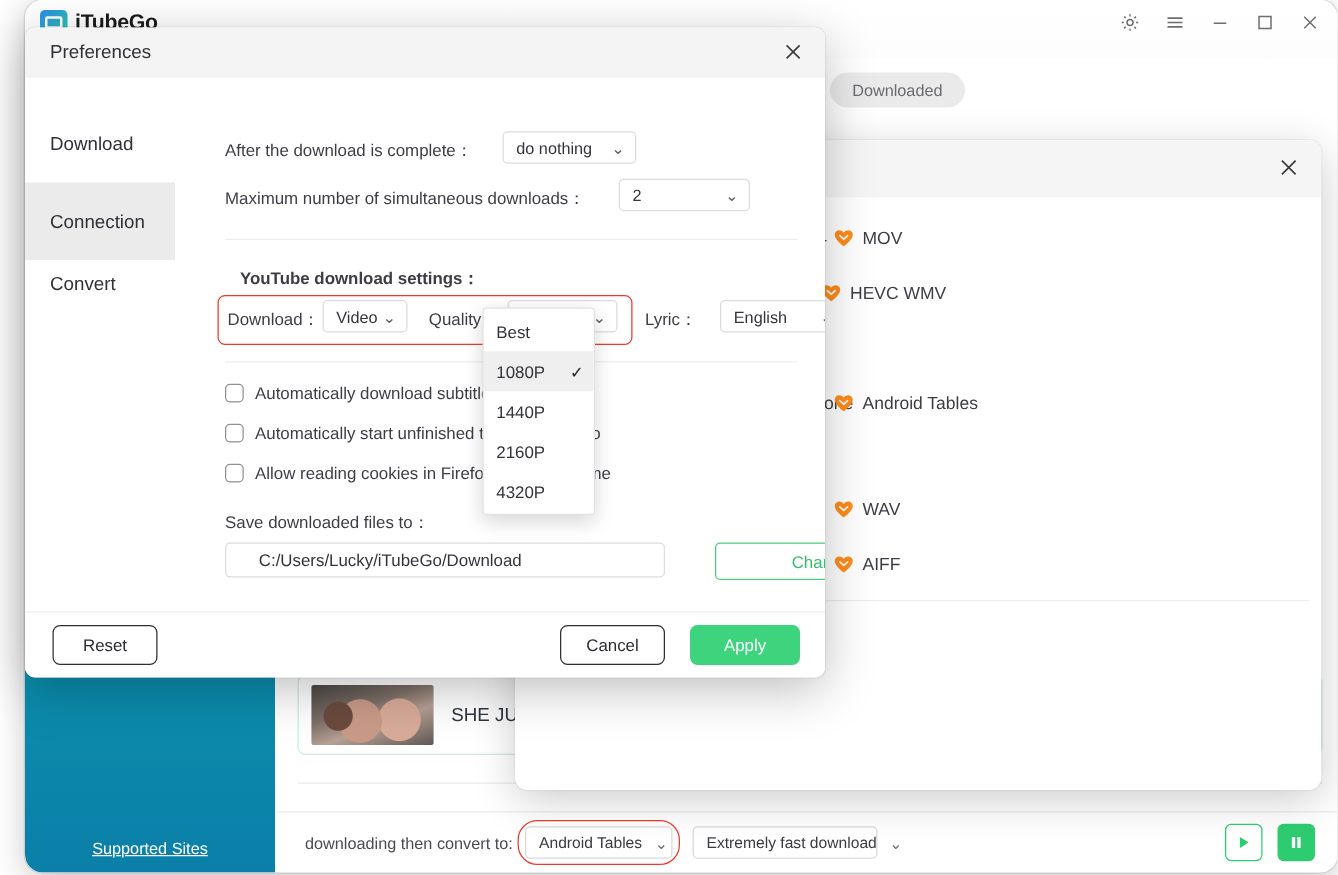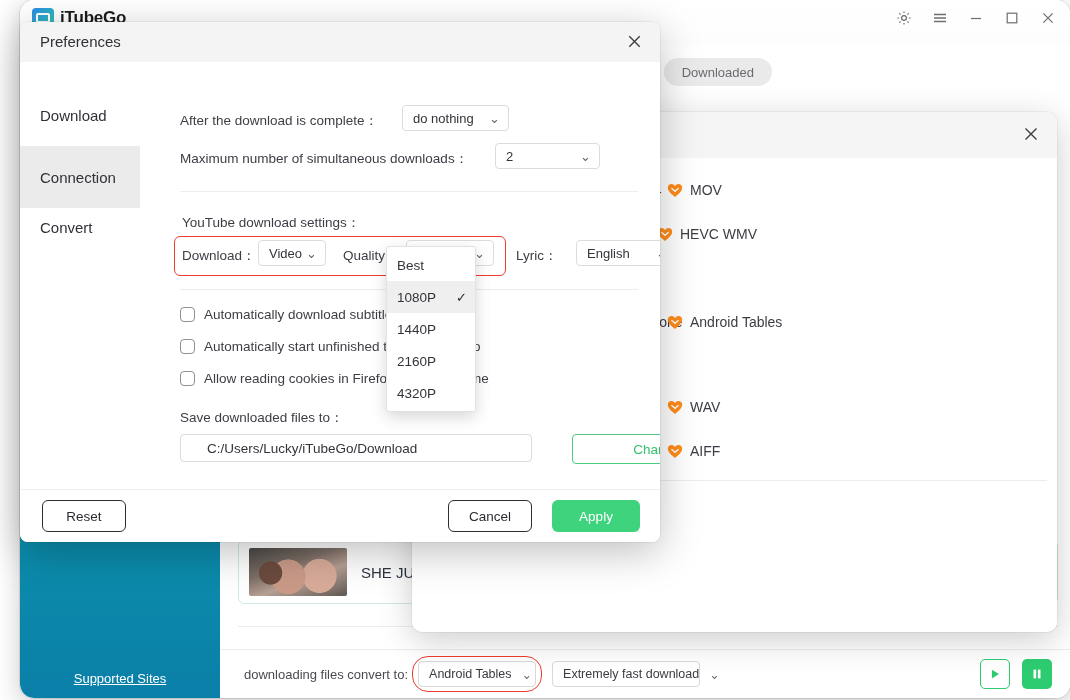--- a/index.html
+++ b/index.html
@@ -309,21 +309,21 @@
 
   <div id="content">
     <div id="video-card">
       <div id="thumb"></div>
       <div id="video-title">SHE JUST</div>
     </div>
     <div id="content-divider"></div>
   </div>
 
   <div id="bottombar">
-    <span id="convert-label">downloading files convert to:</span>
+    <span id="convert-label">downloading then convert to:</span>
     <div id="convert-target-wrap">
       <div class="mini-select" id="convert-target">
         <span>Android Tables</span>
         <span class="cv">⌄</span>
       </div>
     </div>
     <div class="mini-select" id="speed-select">
       <span>Extremely fast download</span>
       <span class="cv">⌄</span>
     </div>
@@ -464,21 +464,21 @@
     </div>
 
     <div class="pf-label" style="left:40px; top:88px;">Maximum number of simultaneous downloads：</div>
     <div class="pf-select" style="left:355px; top:81px; width:105px;">
       <span>2</span>
       <span class="cv">⌄</span>
     </div>
 
     <div class="pf-hr" style="left:40px; right:22px; top:129px;"></div>
 
-    <div class="pf-label" style="left:42px; top:152px;">YouTube download settings：</div>
+    <div class="pf-label" style="left:52px; top:152px;font-weight:bold;">YouTube download settings：</div>
 
     <div class="pf-label" style="left:42px; top:185px;">Download：</div>
     <div class="pf-select" style="left:118px; top:178px; width:68px;">
       <span>Video</span>
       <span class="cv">⌄</span>
     </div>
 
     <div class="pf-label" style="left:203px; top:185px;">Quality：</div>
     <div class="pf-select" style="left:266px; top:178px; width:88px;">
       <span>1080P</span>

